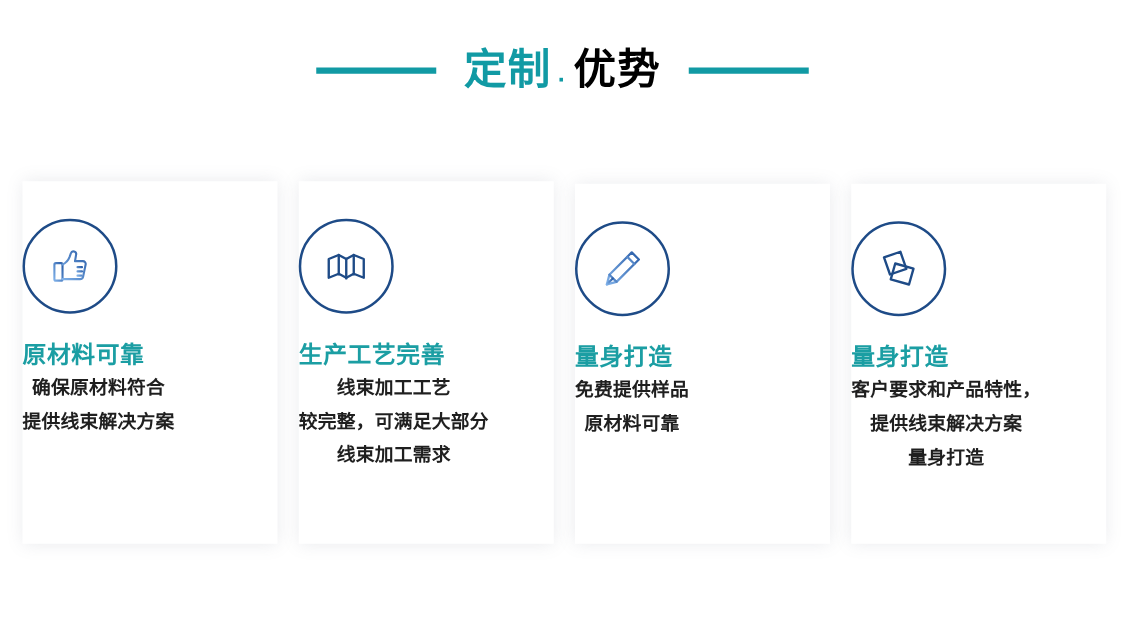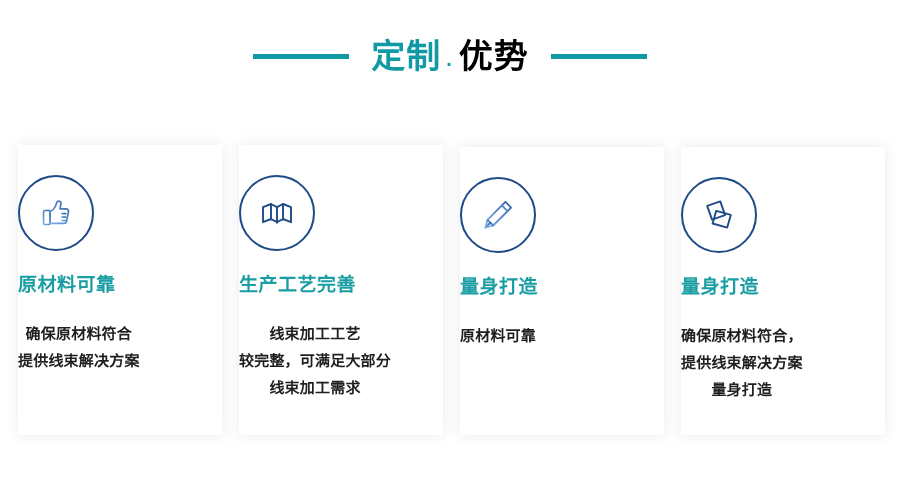--- a/index.html
+++ b/index.html
@@ -103,21 +103,21 @@
     margin-top: 24px;
     font-size: 19px;
     font-weight: bold;
     color: #1b9ea3;
     letter-spacing: 0.5px;
     line-height: 1;
     text-align: center;
   }
 
   .card-body {
-    margin-top: 26px;
+    margin-top: 3px;
     font-size: 15px;
     font-weight: bold;
     color: #1f1f1f;
     line-height: 27px;
     text-align: center;
     letter-spacing: 0.2px;
   }
   .card-body .body-line {
     display: block;
     white-space: nowrap;
@@ -198,36 +198,37 @@
             <path d="M26.4 5.9 32.1 11.6 14.2 29.5 6.5 31.5 8.5 23.8z"></path>
             <path d="M22.8 9.5 28.5 15.2"></path>
             <path d="M8.5 23.8 14.2 29.5"></path>
             <path d="M6.5 31.5 11.2 26.8"></path>
           </g>
         </svg>
       </span>
     </div>
     <div class="card-heading">量身打造</div>
     <div class="card-body">
+      <span class="body-line">免费提供样品</span>
       <span class="body-line">原材料可靠</span>
     </div>
   </div>
 
   <div class="feature-card offset-down">
     <div class="icon-badge">
       <span>
         <svg width="38" height="38" viewBox="0 0 38 38" fill="none">
           <g stroke="#1e4b87" stroke-width="1.9" stroke-linejoin="round" stroke-linecap="round" fill="none">
             <path d="M16.2 14.8 30.8 18.9 27.2 31.6 12.6 27.5z"></path>
             <path d="M7.2 9.9 20.3 5.4 25.1 19.1 12.0 23.6z"></path>
           </g>
         </svg>
       </span>
     </div>
     <div class="card-heading">量身打造</div>
     <div class="card-body">
-      <span class="body-line">确保原材料符合，</span>
+      <span class="body-line">客户要求和产品特性，</span>
       <span class="body-line">提供线束解决方案</span>
       <span class="body-line">量身打造</span>
     </div>
   </div>
 
 </div>
 
 </body></html>

